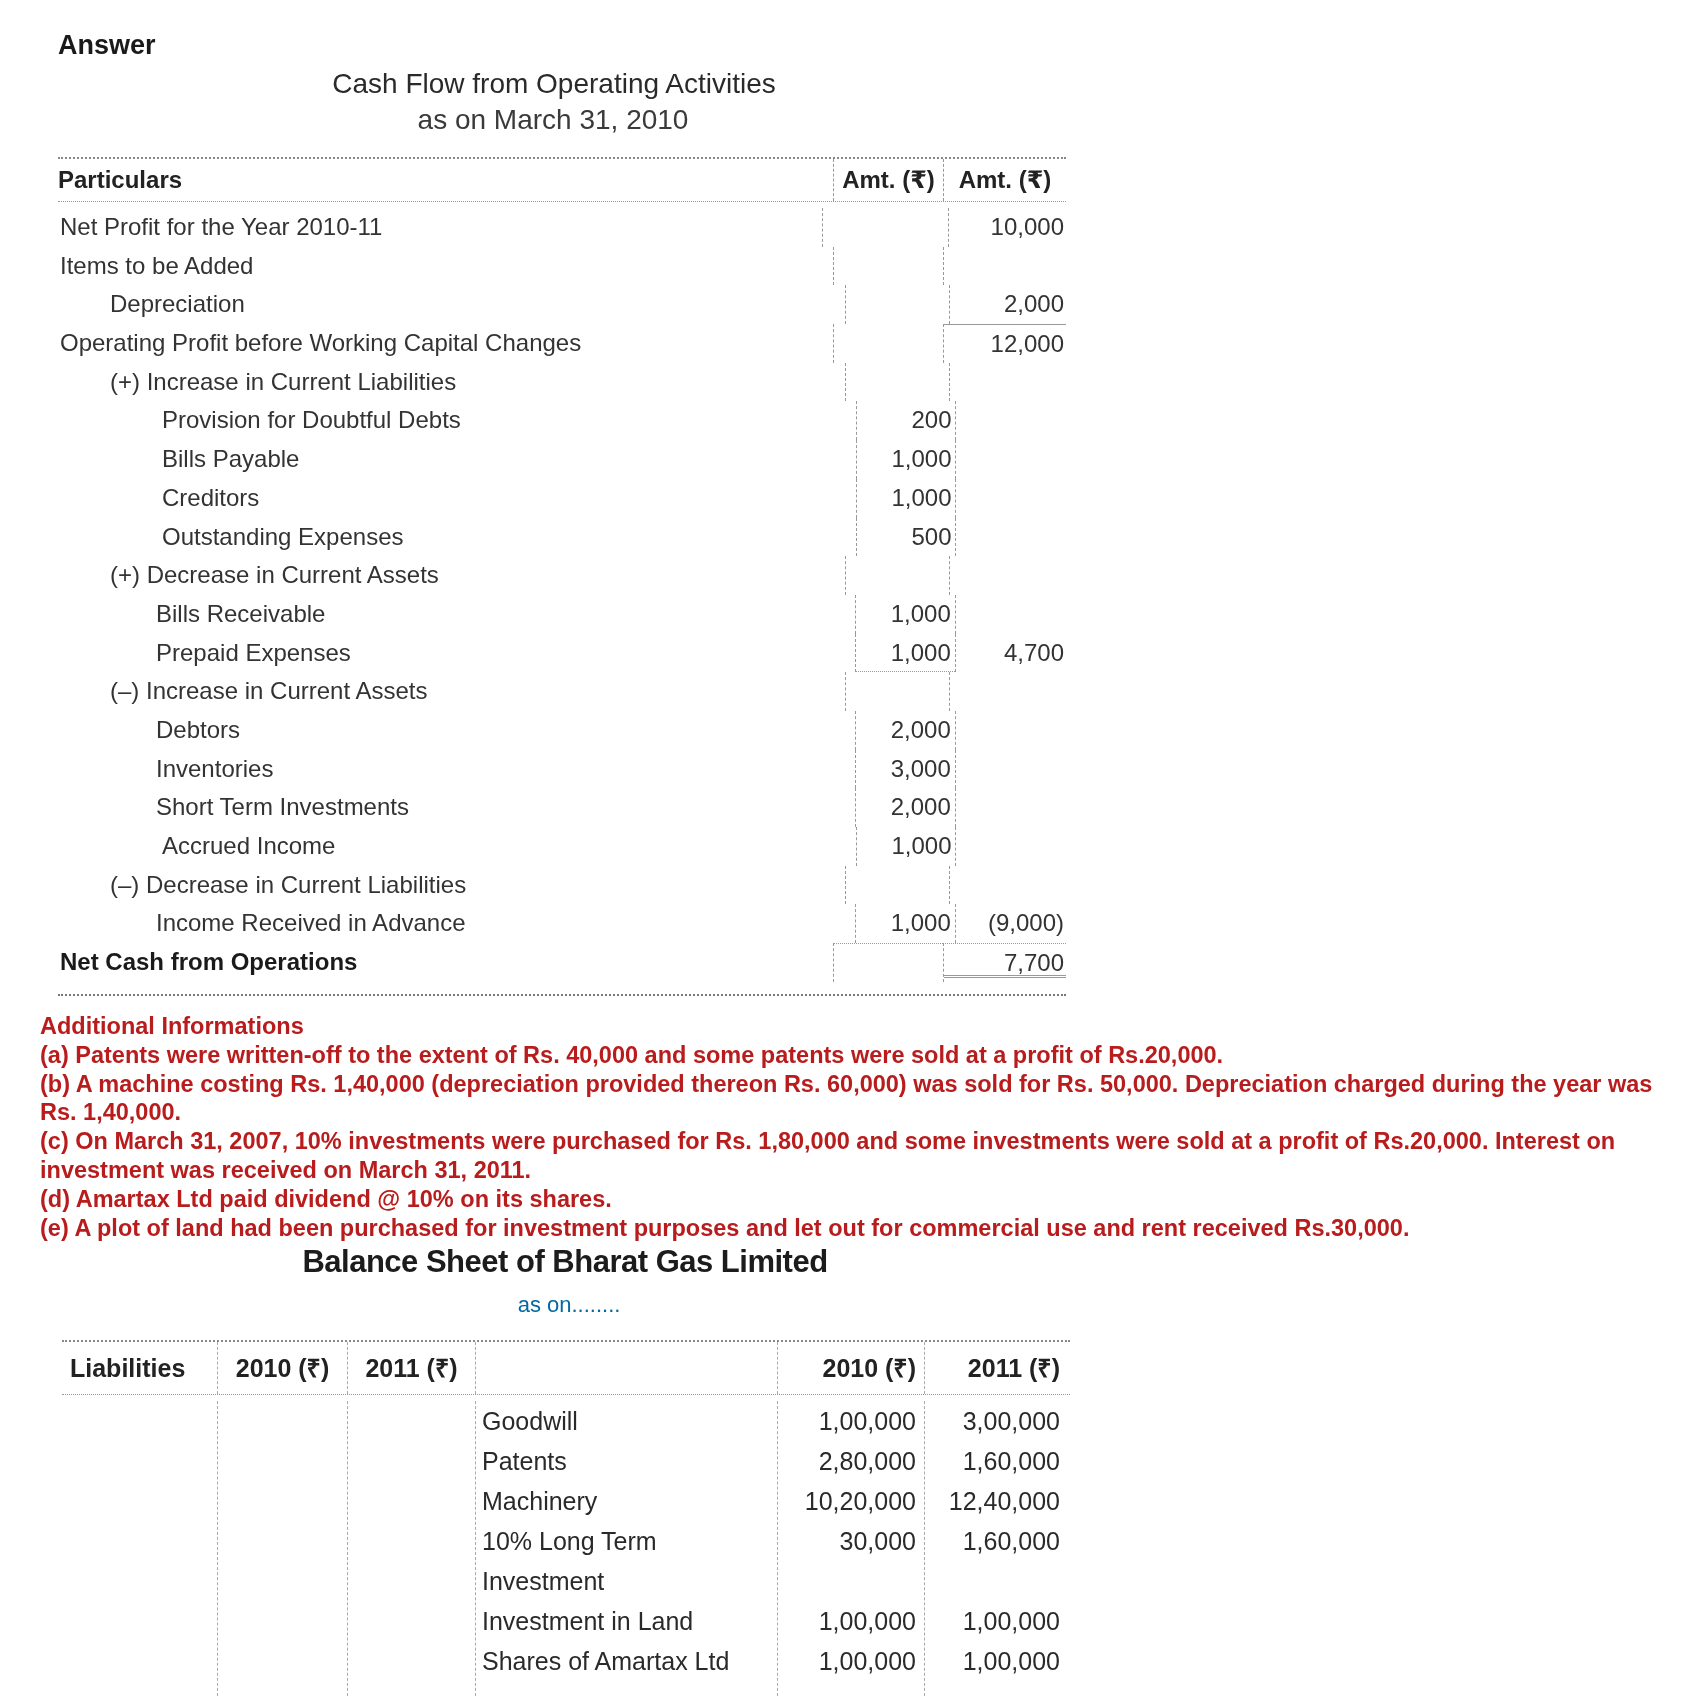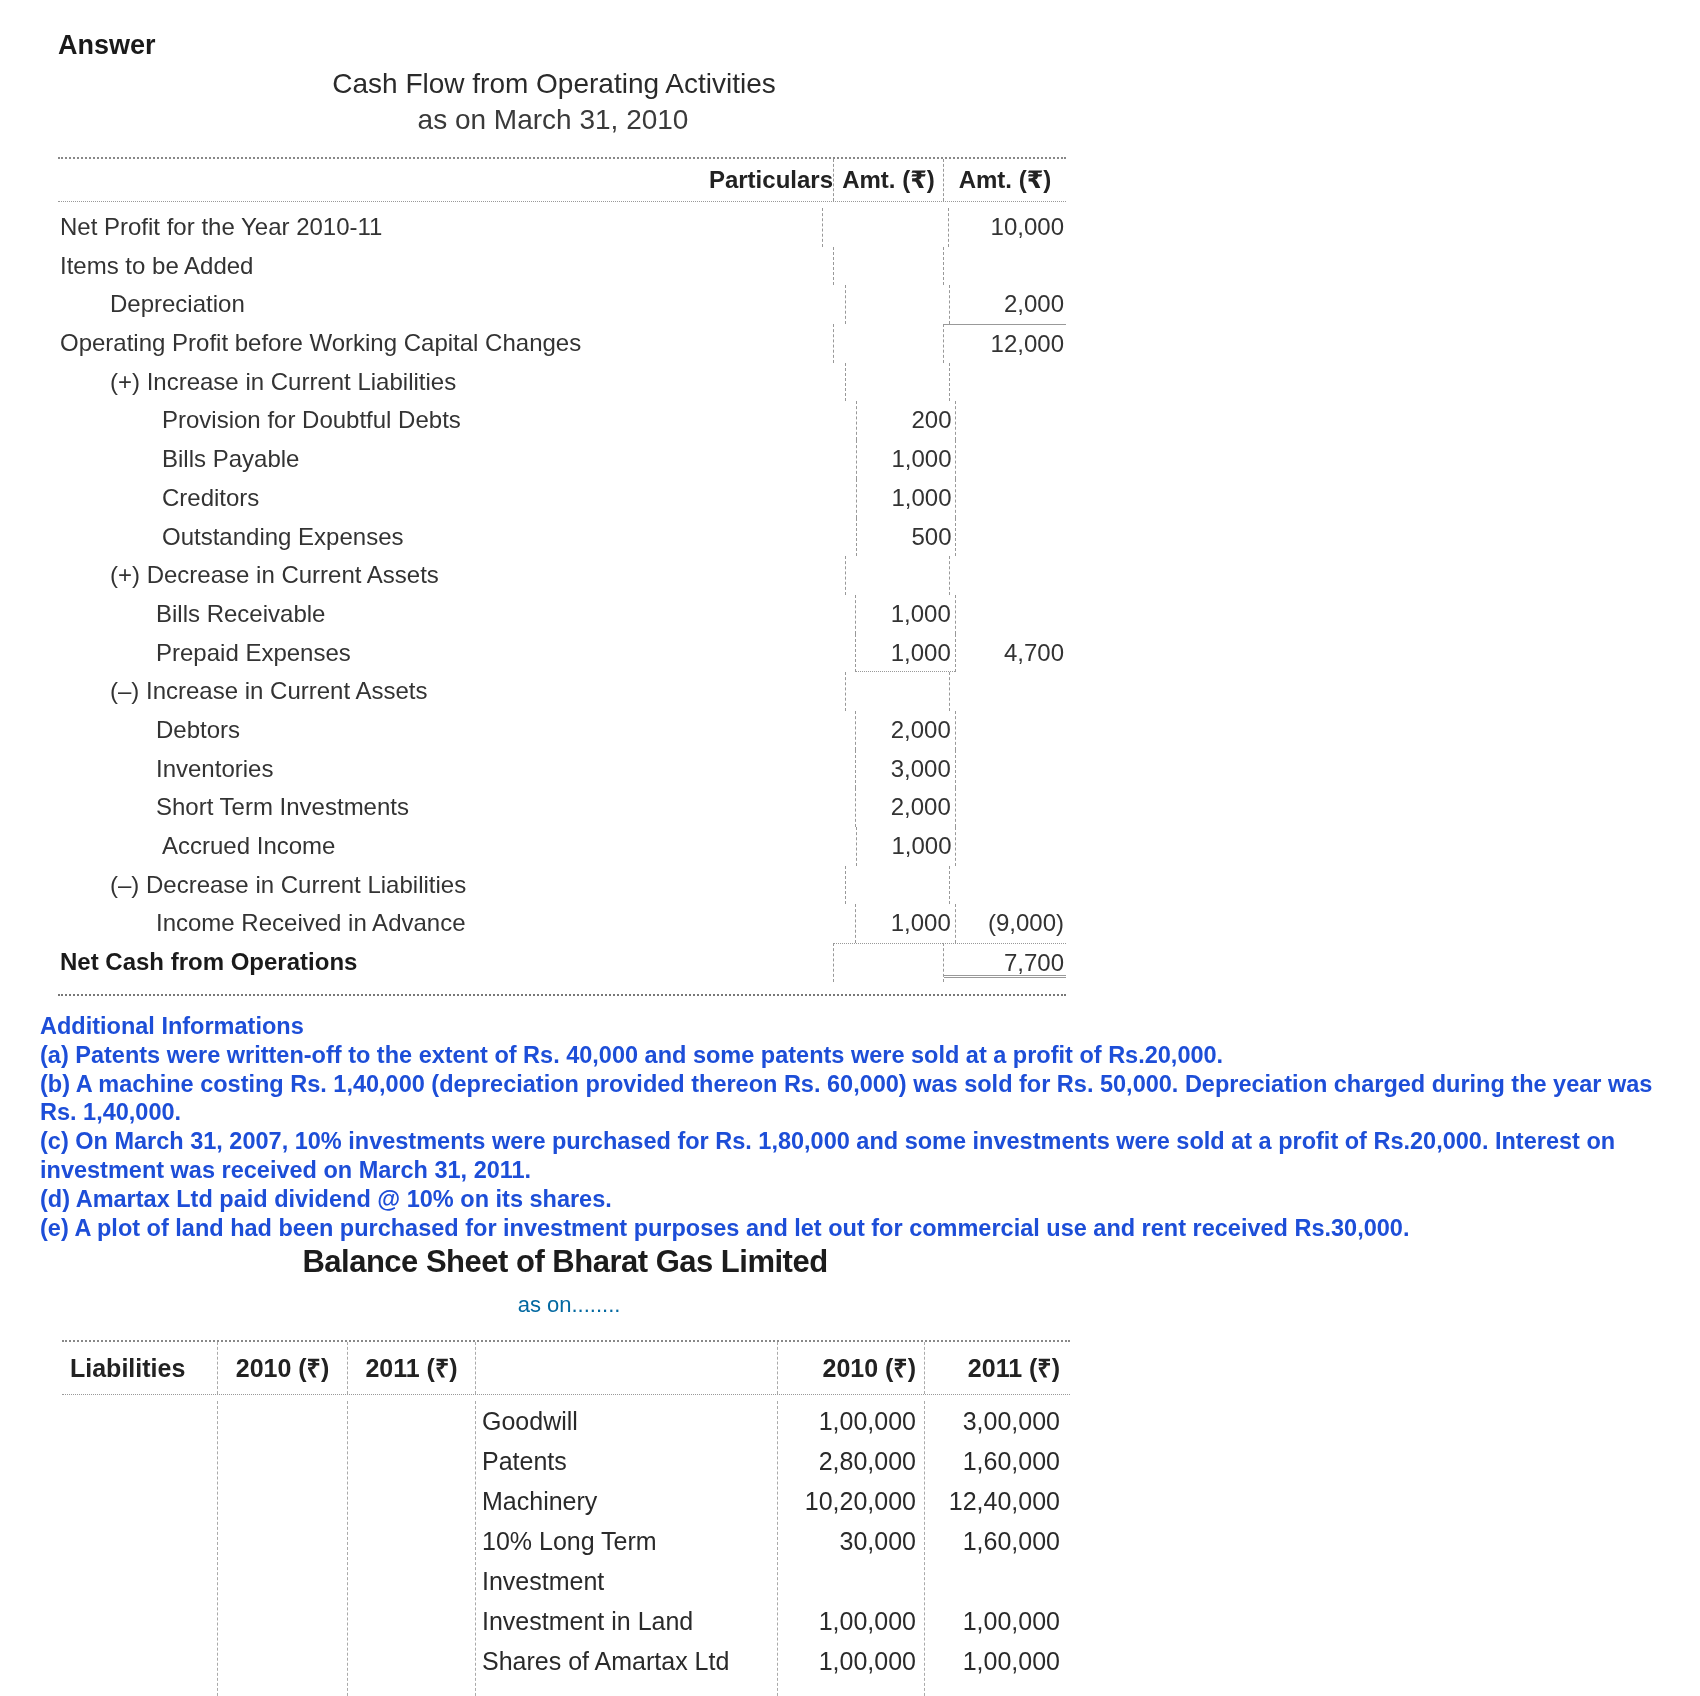--- a/index.html
+++ b/index.html
@@ -12,41 +12,41 @@
   #cf-subtitle { position: absolute; left: 0; width: 1080px; top: 104px; text-align: center; font-size: 28px; color: #3a3a3a; padding-left: 26px; box-sizing: border-box; }
 
   
   #cf-table { position: absolute; left: 58px; top: 157px; width: 1008px; }
   #cf-table .top-rule { border-top: 2px dotted #888; height: 0; }
   #cf-table .head-row { display: flex; height: 42px; border-bottom: 1px dotted #999; }
   #cf-table .c-part { width: 775px; }
   #cf-table .c-a1 { width: 110px; border-left: 1px dashed #999; box-sizing: border-box; text-align: right; padding-right: 4px; }
   #cf-table .c-a2 { width: 123px; border-left: 1px dashed #999; box-sizing: border-box; text-align: right; padding-right: 2px; }
   #cf-table .head-row > div { font-size: 24px; font-weight: bold; color: #222; line-height: 42px; }
-  #cf-table .head-row .c-part { text-align: right; }
+  #cf-table .head-row .c-part { text-align: left; }
   #cf-table .head-row .c-a1 { text-align: center; padding-right: 0; }
   #cf-table .head-row .c-a2 { text-align: center; padding-right: 0; }
   #cf-body { display: block; }
   .cf-row { display: flex; height: 38.7px; font-size: 24px; color: #333; }
   .cf-row > div { line-height: 38.7px; white-space: nowrap; }
   .cf-row.first { margin-top: 6px; gap: 20px; }
   .ind0 { padding-left: 2px; }
   .ind1 { padding-left: 52px; }
   .ind2 { padding-left: 104px; }
   .ind3 { padding-left: 98px; }
   .bold-row > div.c-part { font-weight: bold; color: #1a1a1a; }
   .rule-top-a2 { border-top: 1px solid #999 !important; }
   .rule-bottom-a1 { border-bottom: 1px dotted #999; }
   #cf-bottom-rule { border-top: 2px dotted #777; margin-top: 12px; }
   .double-under { position: relative; }
   .double-under::after { content: ""; position: absolute; left: 0; right: 0; bottom: 4px; border-top: 3px double #999; }
   .cf-row.net > div.c-a1, .cf-row.net > div.c-a2 { border-top: 1px dotted #999; }
 
   
-  #addl { position: absolute; left: 40px; top: 1012px; width: 1640px; font-size: 23.5px; font-weight: bold; color: #1d4ed8; line-height: 28.8px; }
+  #addl { position: absolute; left: 40px; top: 1012px; width: 1640px; font-size: 23.5px; font-weight: bold; color: #b91c1c; line-height: 28.8px; }
   #addl p { margin: 0; }
 
   
   #bs-title { position: absolute; left: 0; width: 1130px; top: 1244px; text-align: center; font-size: 31px; font-weight: bold; color: #1c1c1c; letter-spacing: -0.5px; }
   #bs-subtitle { position: absolute; left: 4px; width: 1130px; top: 1292px; text-align: center; font-size: 22px; color: #0369a1; }
   #bs-table { position: absolute; left: 62px; top: 1340px; width: 1008px; }
   #bs-table .top-rule { border-top: 2px dotted #888; }
   #bs-table .head-row { display: flex; height: 52px; border-bottom: 1px dotted #999; }
   #bs-table .head-row > div { font-size: 25px; font-weight: bold; line-height: 52px; color: #222; }
   .b-liab { width: 155px; text-align: left; padding-left: 8px; box-sizing: border-box; }

